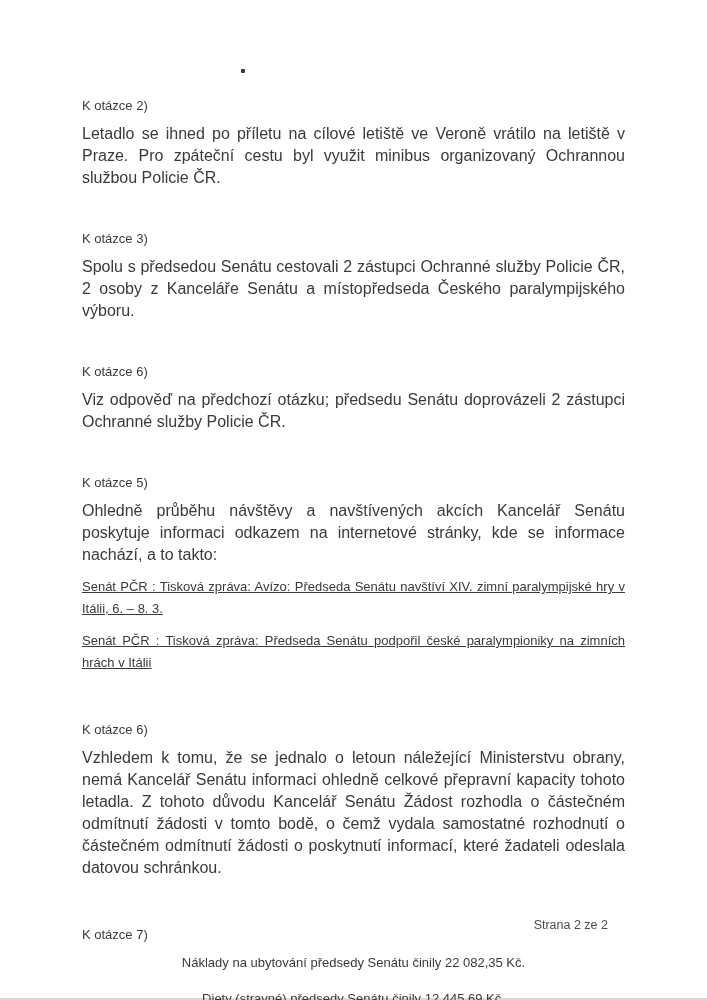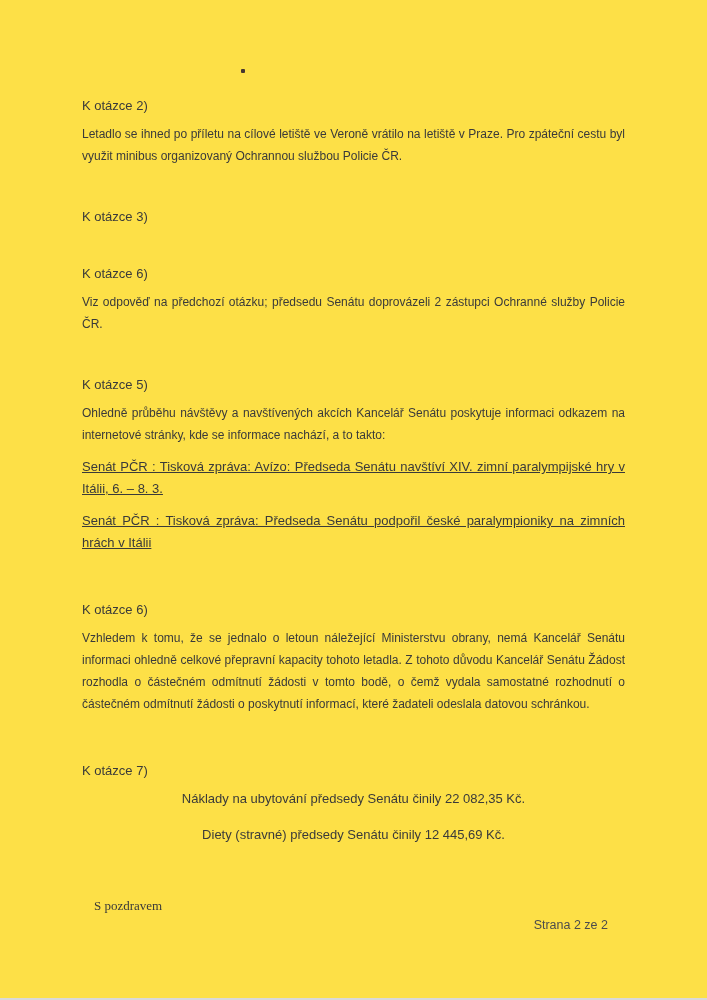--- a/index.html
+++ b/index.html
@@ -1,37 +1,37 @@
 <!DOCTYPE html>
 <html><head>
 <meta charset="utf-8">
 <style>
   html, body { margin: 0; padding: 0; background: #e8e8e8; }
   .page {
     position: relative;
     width: 707px;
     height: 1000px;
-    background: #fde047;
+    background: #ffffff;
     font-family: "Liberation Sans", sans-serif;
     color: #3a3a3a;
     overflow: hidden;
     box-shadow: inset 0 -2px 0 #d9d9d9;
   }
   .content {
     position: absolute;
     left: 82px;
     right: 82px;
     top: 98px;
   }
   .heading {
     font-size: 13px;
     margin: 0 0 10px 0;
   }
   .para {
-    font-size: 12px;
+    font-size: 16px;
     line-height: 22px;
     text-align: justify;
     margin: 0;
   }
   .section { margin-bottom: 27px; }
   .section + .section { margin-top: 42px; }
   .doc-link {
     display: block;
     font-size: 13px;
     line-height: 22px;
@@ -79,20 +79,21 @@
 
   <div class="content">
 
     <div class="section">
       <p class="heading">K otázce 2)</p>
       <p class="para">Letadlo se ihned po příletu na cílové letiště ve Veroně vrátilo na letiště v Praze. Pro zpáteční cestu byl využit minibus organizovaný Ochrannou službou Policie ČR.</p>
     </div>
 
     <div class="section">
       <p class="heading">K otázce 3)</p>
+      <p class="para">Spolu s předsedou Senátu cestovali 2 zástupci Ochranné služby Policie ČR, 2 osoby z Kanceláře Senátu a místopředseda Českého paralympijského výboru.</p>
     </div>
 
     <div class="section">
       <p class="heading">K otázce 6)</p>
       <p class="para">Viz odpověď na předchozí otázku; předsedu Senátu doprovázeli 2 zástupci Ochranné služby Policie ČR.</p>
     </div>
 
     <div class="section">
       <p class="heading">K otázce 5)</p>
       <p class="para">Ohledně průběhu návštěvy a navštívených akcích Kancelář Senátu poskytuje informaci odkazem na internetové stránky, kde se informace nachází, a to takto:</p>

